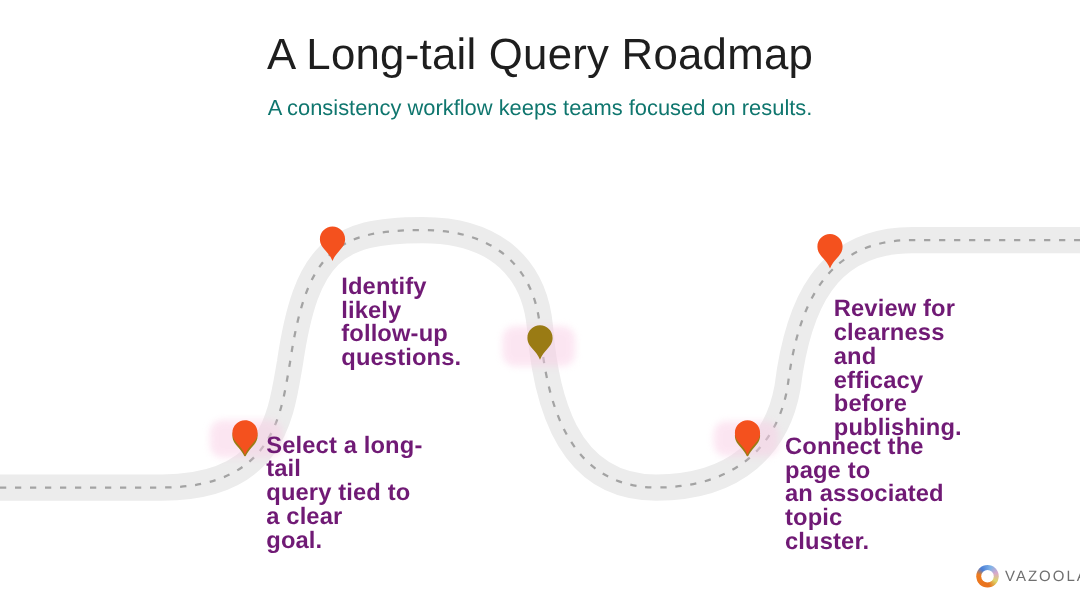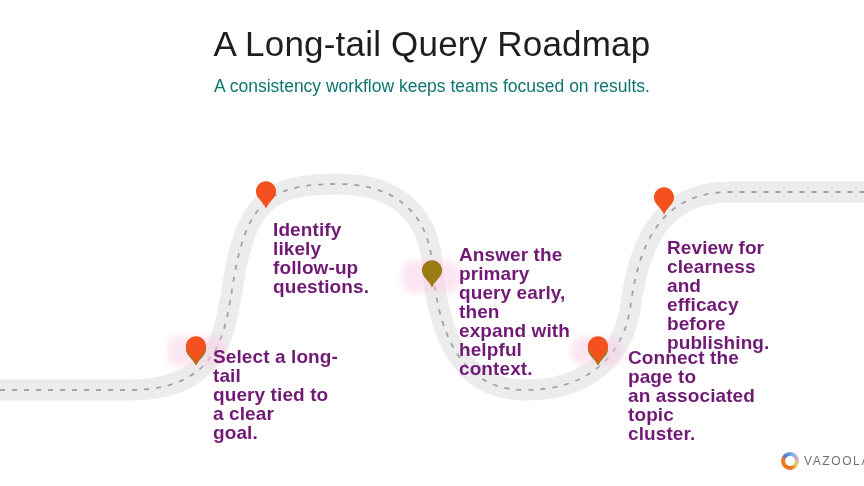--- a/index.html
+++ b/index.html
@@ -103,24 +103,20 @@
       <path d="M12 1C5.9 1 1 5.9 1 12c0 4.4 2.5 7.3 5 10.1 2 2.3 4.3 4.8 6 8.9 1.7-4.1 4-6.6 6-8.9 2.5-2.8 5-5.7 5-10.1C23 5.9 18.1 1 12 1z" style="fill: rgb(244, 81, 30);"></path>
     </svg>
   </div>
 
   <div class="step-label" style="left:213px; top:347px; width:130px;">Select a long-tail
 query tied to a clear
 goal.</div>
   <div class="step-label" style="left:273px; top:220px; width:110px;">Identify likely
 follow-up
 questions.</div>
-  <div class="step-label" style="left:459px; top:245px; width:135px;">Answer the primary
-query early, then
-expand with helpful
-context.</div>
   <div class="step-label" style="left:628px; top:348px; width:140px;">Connect the page to
 an associated topic
 cluster.</div>
   <div class="step-label" style="left:667px; top:238px; width:115px;">Review for
 clearness and
 efficacy before
 publishing.</div>
 
   <div class="logo">
     <span class="logo-mark"></span>

